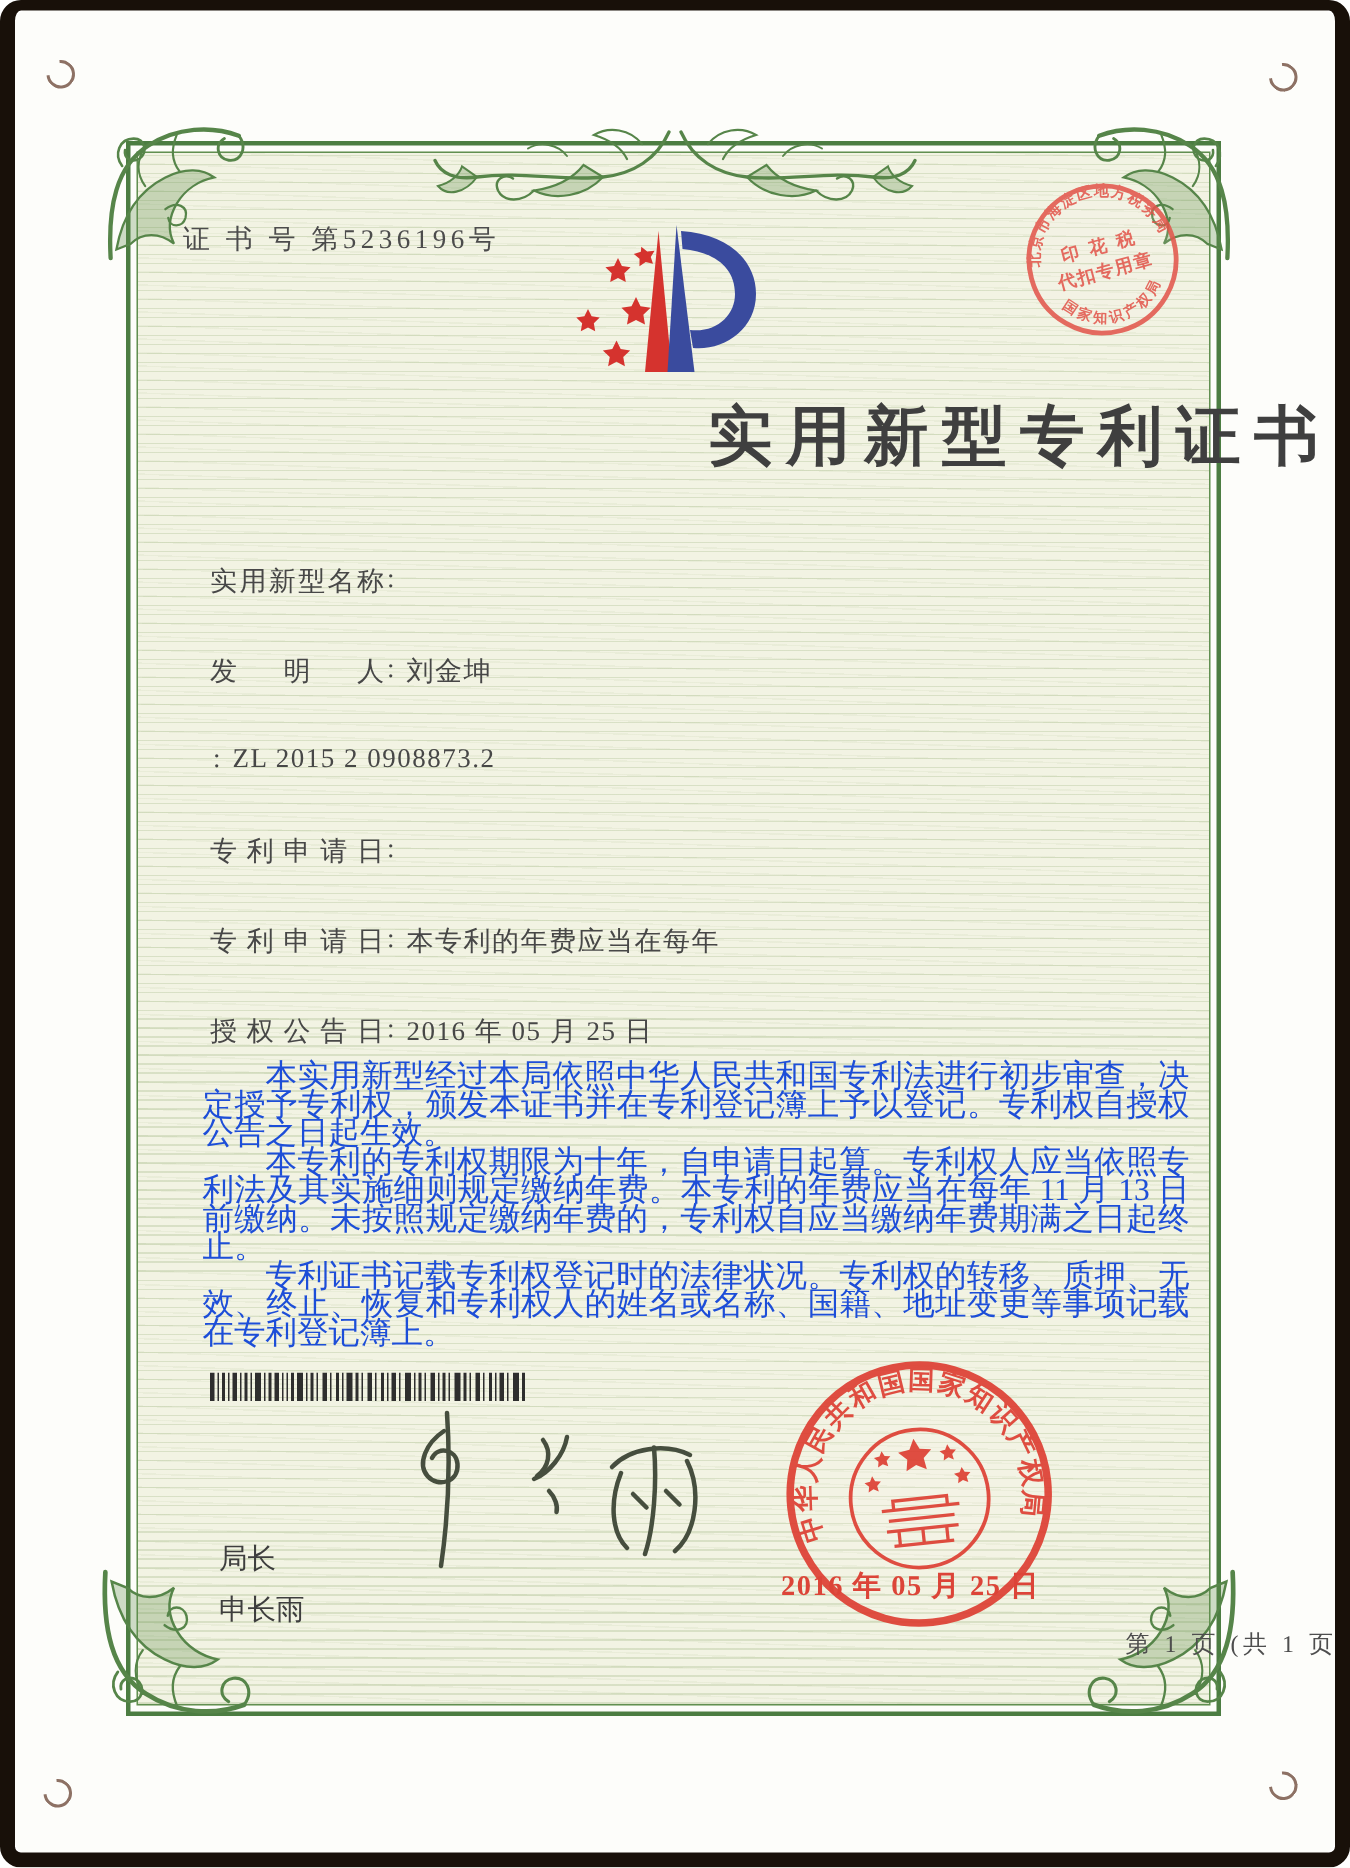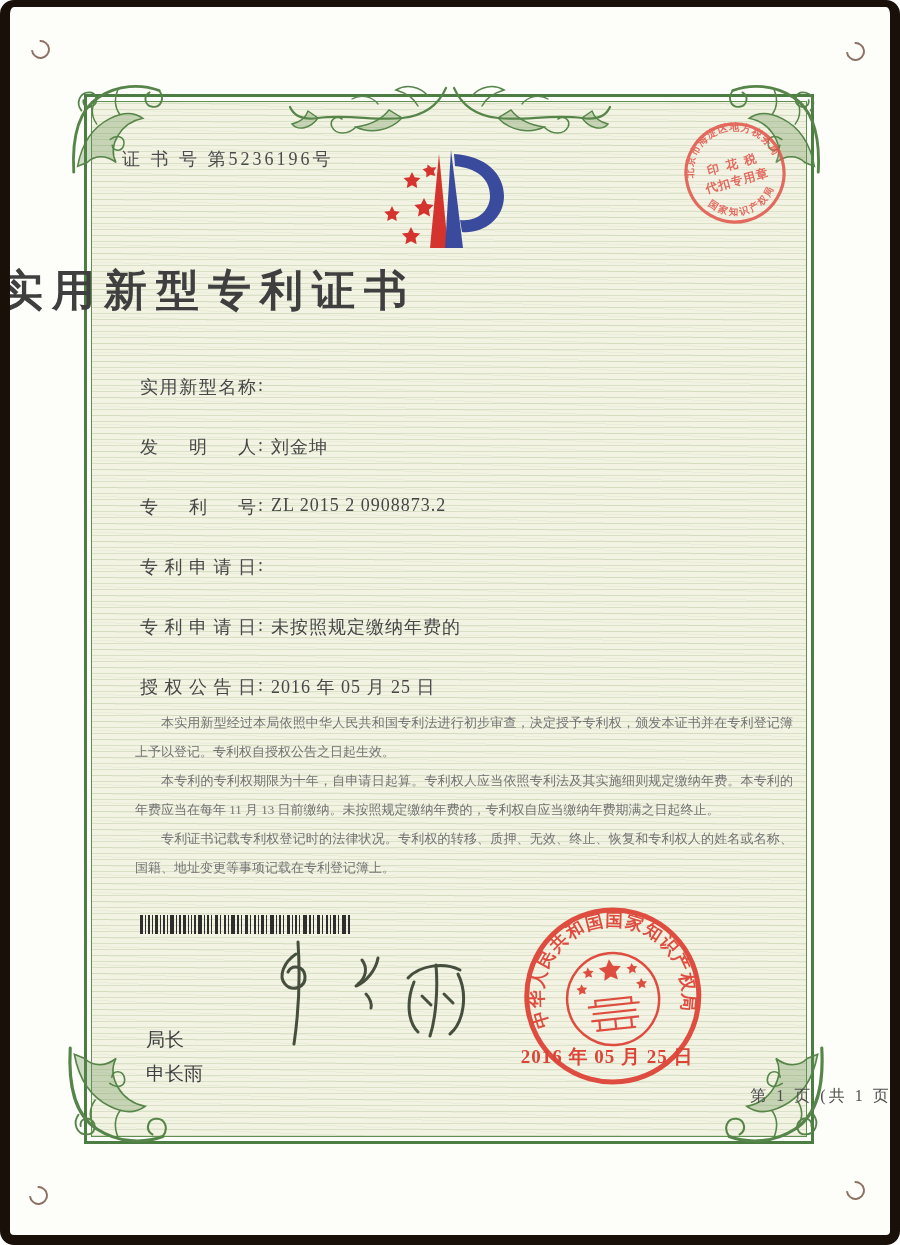--- a/index.html
+++ b/index.html
@@ -19,31 +19,31 @@
   .frame-inner{position:absolute;left:4px;top:4px;right:4px;bottom:4px;border:1px solid #618f51;
         background:#f2f3e3;
         background-image:repeating-linear-gradient(0deg, rgba(150,175,120,.28) 0 1px, transparent 1px 6px),
                          repeating-linear-gradient(2deg, rgba(170,190,140,.12) 0 1px, transparent 1px 9px);}
   .orn{position:absolute;z-index:3;color:#568549;}
   svg text{font-family:"Liberation Serif","DejaVu Serif",serif;}
 
   .content{position:absolute;inset:0;z-index:5;color:#424242;}
   .cert-no{position:absolute;left:122px;top:147px;font-size:18px;letter-spacing:3px;color:#4c4c4c;}
   .logo{position:absolute;left:378px;top:144px;}
-  .title{position:absolute;left:0;right:12px;top:262px;text-align:left;font-size:43px;
+  .title{position:absolute;left:0;right:12px;top:262px;text-align:right;font-size:43px;
          font-weight:bold;letter-spacing:9px;color:#3f3f3f;}
 
   .fields{position:absolute;left:140px;top:375px;width:560px;}
   .field-row{display:flex;height:60px;font-size:18px;color:#474747;}
   .field-label{width:116px;display:inline-block;text-align:justify;text-align-last:justify;}
   .field-colon{margin:0 8px 0 2px;}
   .field-value{letter-spacing:1px;}
 
-  .body-text{position:absolute;left:135px;top:708px;width:658px;font-size:13px;
-         line-height:29px;color:#737373;text-align:justify;}
+  .body-text{position:absolute;left:135px;top:708px;width:658px;font-size:21px;
+         line-height:19px;color:#1d4ed8;text-align:justify;}
   .body-text p{margin:0;text-indent:2em;}
 
   .barcode{position:absolute;left:140px;top:915px;}
   .signer{position:absolute;left:146px;top:976px;font-size:19px;color:#3e3e3e;line-height:34px;
          font-family:"Liberation Sans","DejaVu Sans",sans-serif;margin-top:47px;}
   .signature{position:absolute;left:258px;top:938px;}
 
   .big-seal{position:absolute;left:503px;top:893px;mix-blend-mode:multiply;z-index:20;}
   .tax-stamp{position:absolute;left:650px;top:88px;mix-blend-mode:multiply;z-index:20;}
 
@@ -151,32 +151,31 @@
       <div class="field-row">
         <span class="field-label">实用新型名称</span>
           <span class="field-colon">:</span>
       </div>
       <div class="field-row">
         <span class="field-label">发明人</span>
           <span class="field-colon">:</span>
         <span class="field-value">刘金坤</span>
       </div>
       <div class="field-row">
-        <span class="field-label">专利号</span>
           <span class="field-colon">:</span>
         <span class="field-value">ZL 2015 2 0908873.2</span>
       </div>
       <div class="field-row">
         <span class="field-label">专利申请日</span>
           <span class="field-colon">:</span>
       </div>
       <div class="field-row">
         <span class="field-label">专利申请日</span>
           <span class="field-colon">:</span>
-        <span class="field-value">未按照规定缴纳年费的</span>
+        <span class="field-value">本专利的年费应当在每年</span>
       </div>
       <div class="field-row">
         <span class="field-label">授权公告日</span>
           <span class="field-colon">:</span>
         <span class="field-value">2016 年 05 月 25 日</span>
       </div>
     </div>
 
     <div class="body-text">
       <p>本实用新型经过本局依照中华人民共和国专利法进行初步审查，决定授予专利权，颁发本证书并在专利登记簿上予以登记。专利权自授权公告之日起生效。</p>

